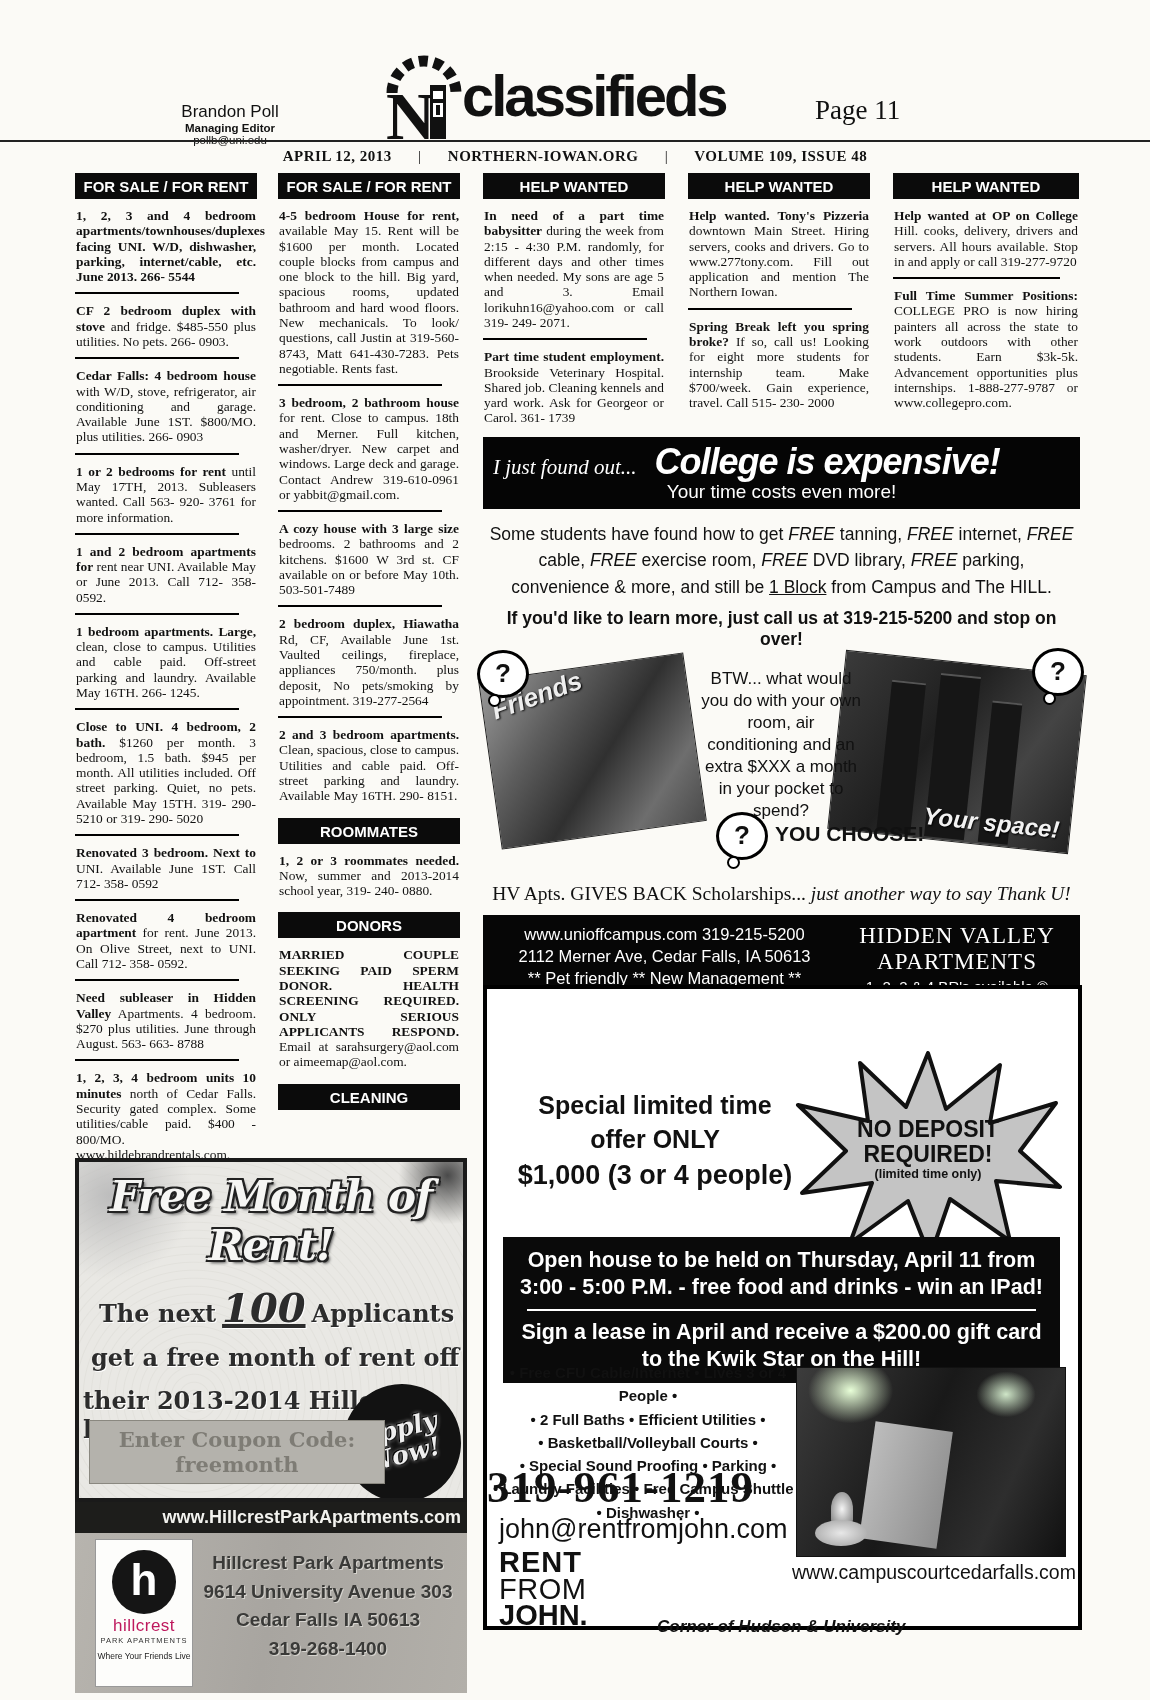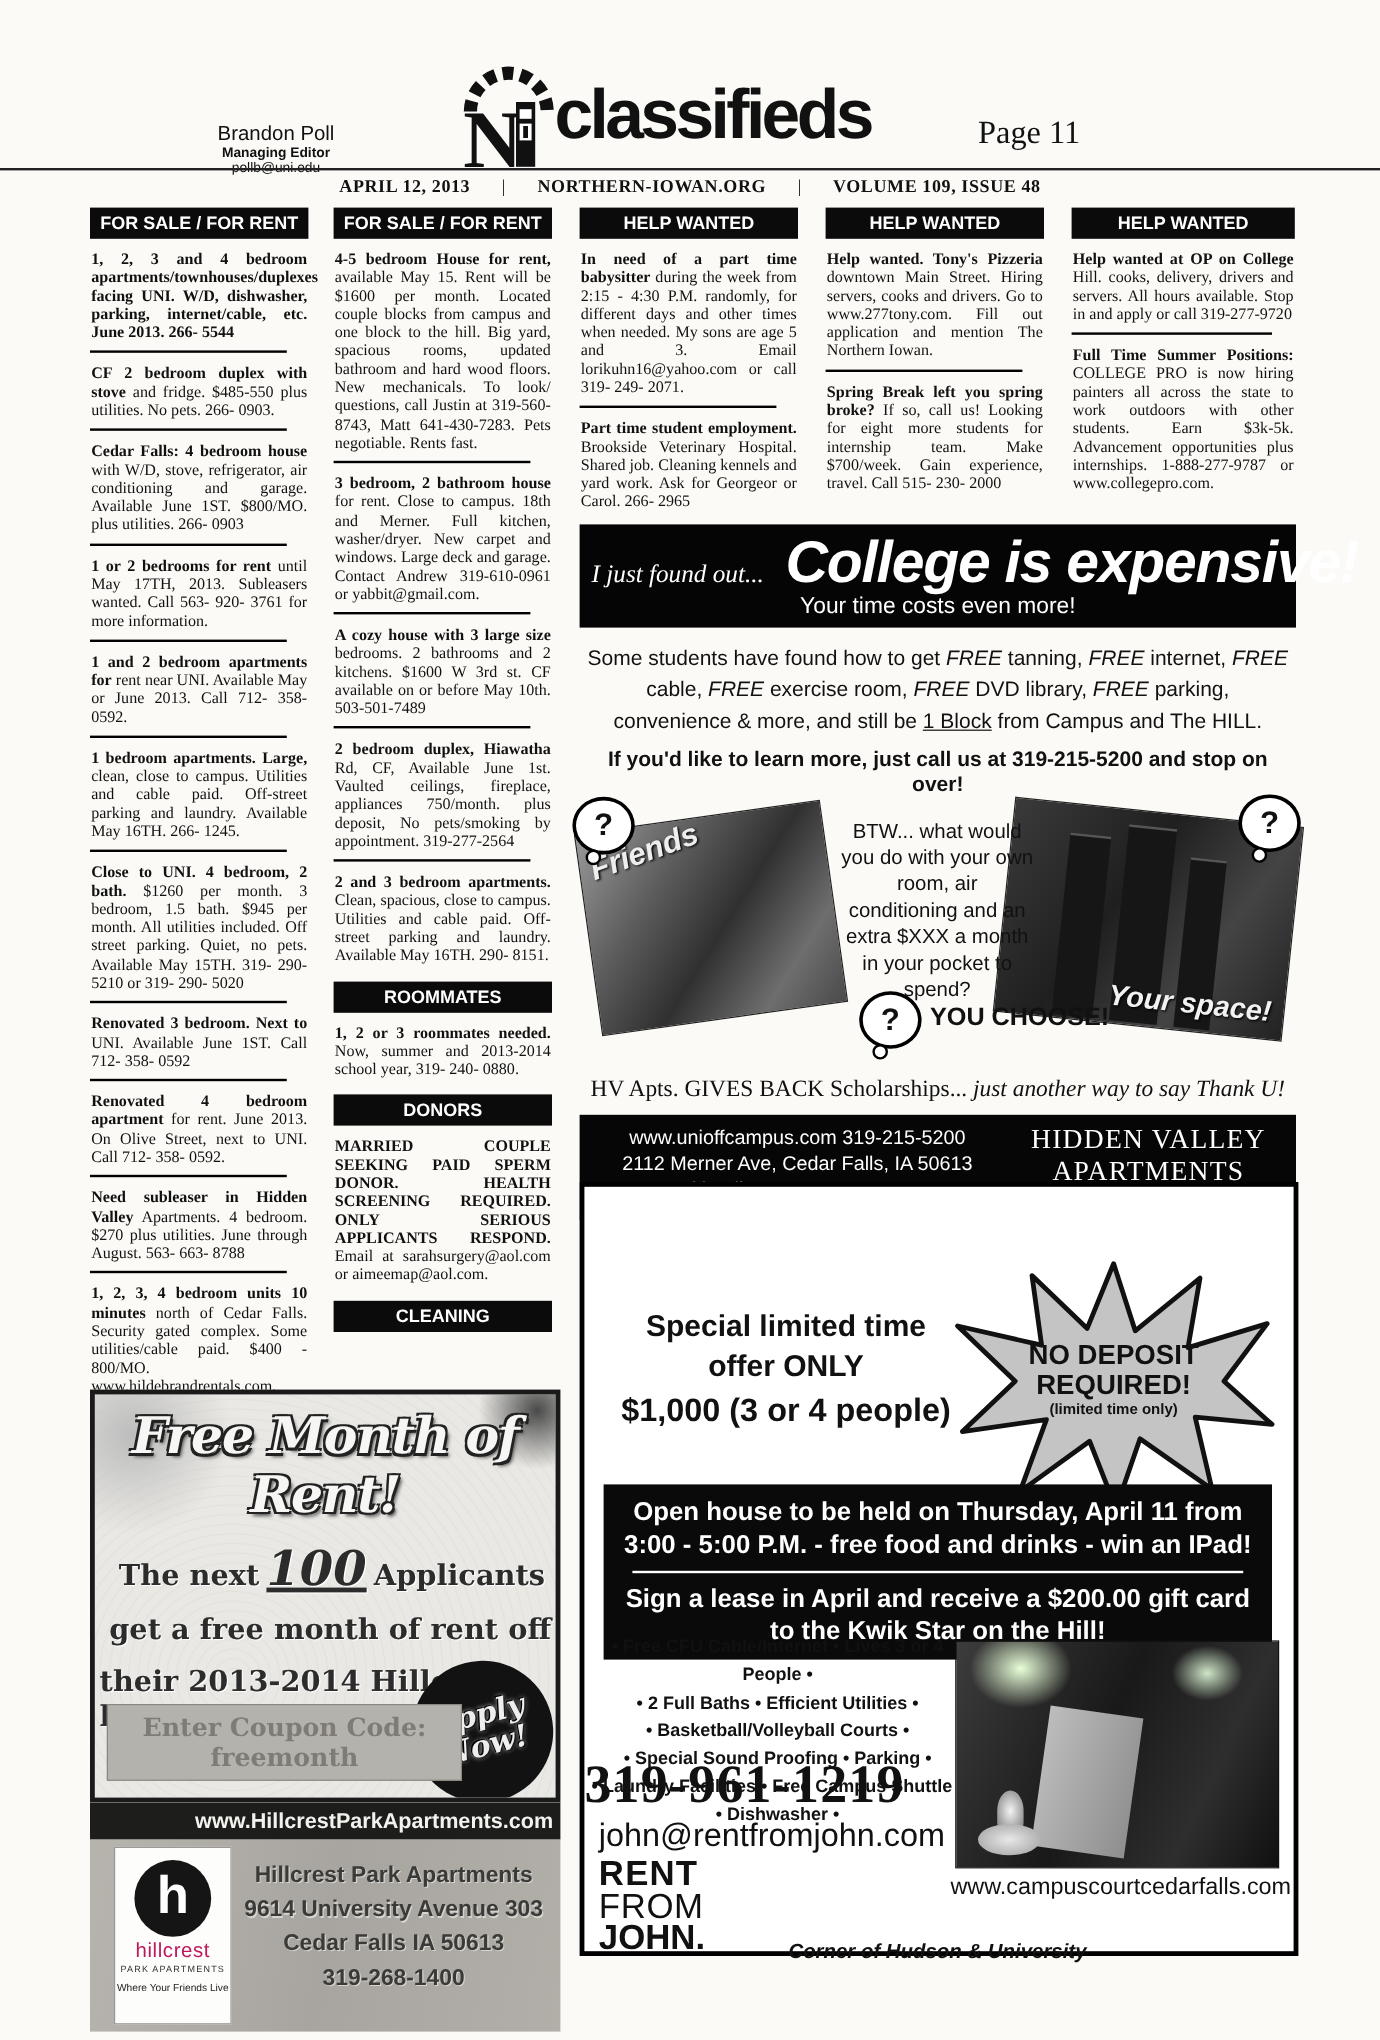--- a/index.html
+++ b/index.html
@@ -22,21 +22,21 @@
   .sec-head{background:#0b0b0b;color:#fff;font-family:"Liberation Sans",sans-serif;font-weight:bold;font-size:15px;text-align:center;padding:5px 0 4px;}
   .ad{font-size:13.4px;line-height:1.14;text-align:justify;margin:9px 1px 8px;}
   .rule{height:2px;background:#000;width:90%;margin:7px 0 4px;}
   .subhead{margin-top:14px;}
 
   
   .hv{position:absolute;left:483px;top:437px;width:597px;}
   .hv-banner{background:#050505;color:#fff;padding:4px 10px 6px;}
   .hv-banner-line1{white-space:nowrap;}
   .hv-lead{font-style:italic;font-size:21px;font-family:"Liberation Serif",serif;}
-  .hv-title{font-family:"Liberation Sans",sans-serif;font-style:italic;font-weight:bold;font-size:49px;margin-left:14px;letter-spacing:-1px;}
+  .hv-title{font-family:"Liberation Sans",sans-serif;font-style:italic;font-weight:bold;font-size:36px;margin-left:14px;letter-spacing:-1px;}
   .hv-sub{text-align:center;font-family:"Liberation Sans",sans-serif;font-size:19px;margin-top:-2px;}
   .hv-body{font-family:"Liberation Sans",sans-serif;font-size:17.5px;line-height:1.5;text-align:center;margin:12px 6px 6px;}
   .hv-body .em{font-style:italic;}
   .hv-body .un{text-decoration:underline;}
   .hv-call{font-family:"Liberation Sans",sans-serif;font-weight:bold;font-size:17.5px;text-align:center;margin:8px 0 4px;}
   .hv-mid{position:relative;height:215px;}
   .photoL{position:absolute;left:6px;top:12px;width:205px;height:168px;transform:rotate(-8deg);border:1px solid #222;
     background:linear-gradient(130deg,#9a9a9a 0%,#5d5d5d 30%,#303030 55%,#6e6e6e 80%,#4a4a4a 100%);}
   .photoL .tag{position:absolute;left:8px;top:6px;color:#eee;font-family:"Liberation Sans",sans-serif;font-weight:bold;font-style:italic;font-size:26px;transform:rotate(-12deg);text-shadow:1px 1px 2px #000;}
   .photoR{position:absolute;right:2px;top:8px;width:240px;height:178px;transform:rotate(6deg);border:1px solid #222;
@@ -193,21 +193,21 @@
     <div class="ad"><b>1, 2 or 3 roommates needed.</b> <span>Now, summer and 2013-2014 school year, 319- 240- 0880.</span></div>
     <div class="sec-head subhead">DONORS</div>
     <div class="ad"><b>MARRIED COUPLE SEEKING PAID SPERM DONOR. HEALTH SCREENING REQUIRED. ONLY SERIOUS APPLICANTS RESPOND.</b> <span>Email at sarahsurgery@aol.com or aimeemap@aol.com.</span></div>
     <div class="sec-head subhead">CLEANING</div>
   </div>
 
   <div class="col" style="left:483px">
     <div class="sec-head">HELP WANTED</div>
     <div class="ad"><b>In need of a part time babysitter</b> <span>during the week from 2:15 - 4:30 P.M. randomly, for different days and other times when needed. My sons are age 5 and 3. Email lorikuhn16@yahoo.com or call 319- 249- 2071.</span></div>
     <div class="rule"></div>
-    <div class="ad"><b>Part time student employment.</b> <span>Brookside Veterinary Hospital. Shared job. Cleaning kennels and yard work. Ask for Georgeor or Carol. 266- 2965</span></div>
+    <div class="ad"><b>Part time student employment.</b> <span>Brookside Veterinary Hospital. Shared job. Cleaning kennels and yard work. Ask for Georgeor or Carol. 361- 1739</span></div>
   </div>
 
   <div class="col" style="left:688px">
     <div class="sec-head">HELP WANTED</div>
     <div class="ad"><b>Help wanted. Tony's Pizzeria</b> <span>downtown Main Street. Hiring servers, cooks and drivers. Go to www.277tony.com. Fill out application and mention The Northern Iowan.</span></div>
     <div class="rule"></div>
     <div class="ad"><b>Spring Break left you spring broke?</b> <span>If so, call us! Looking for eight more students for internship team. Make $700/week. Gain experience, travel. Call 515- 230- 2000</span></div>
   </div>
 
   <div class="col" style="left:893px;width:186px">

